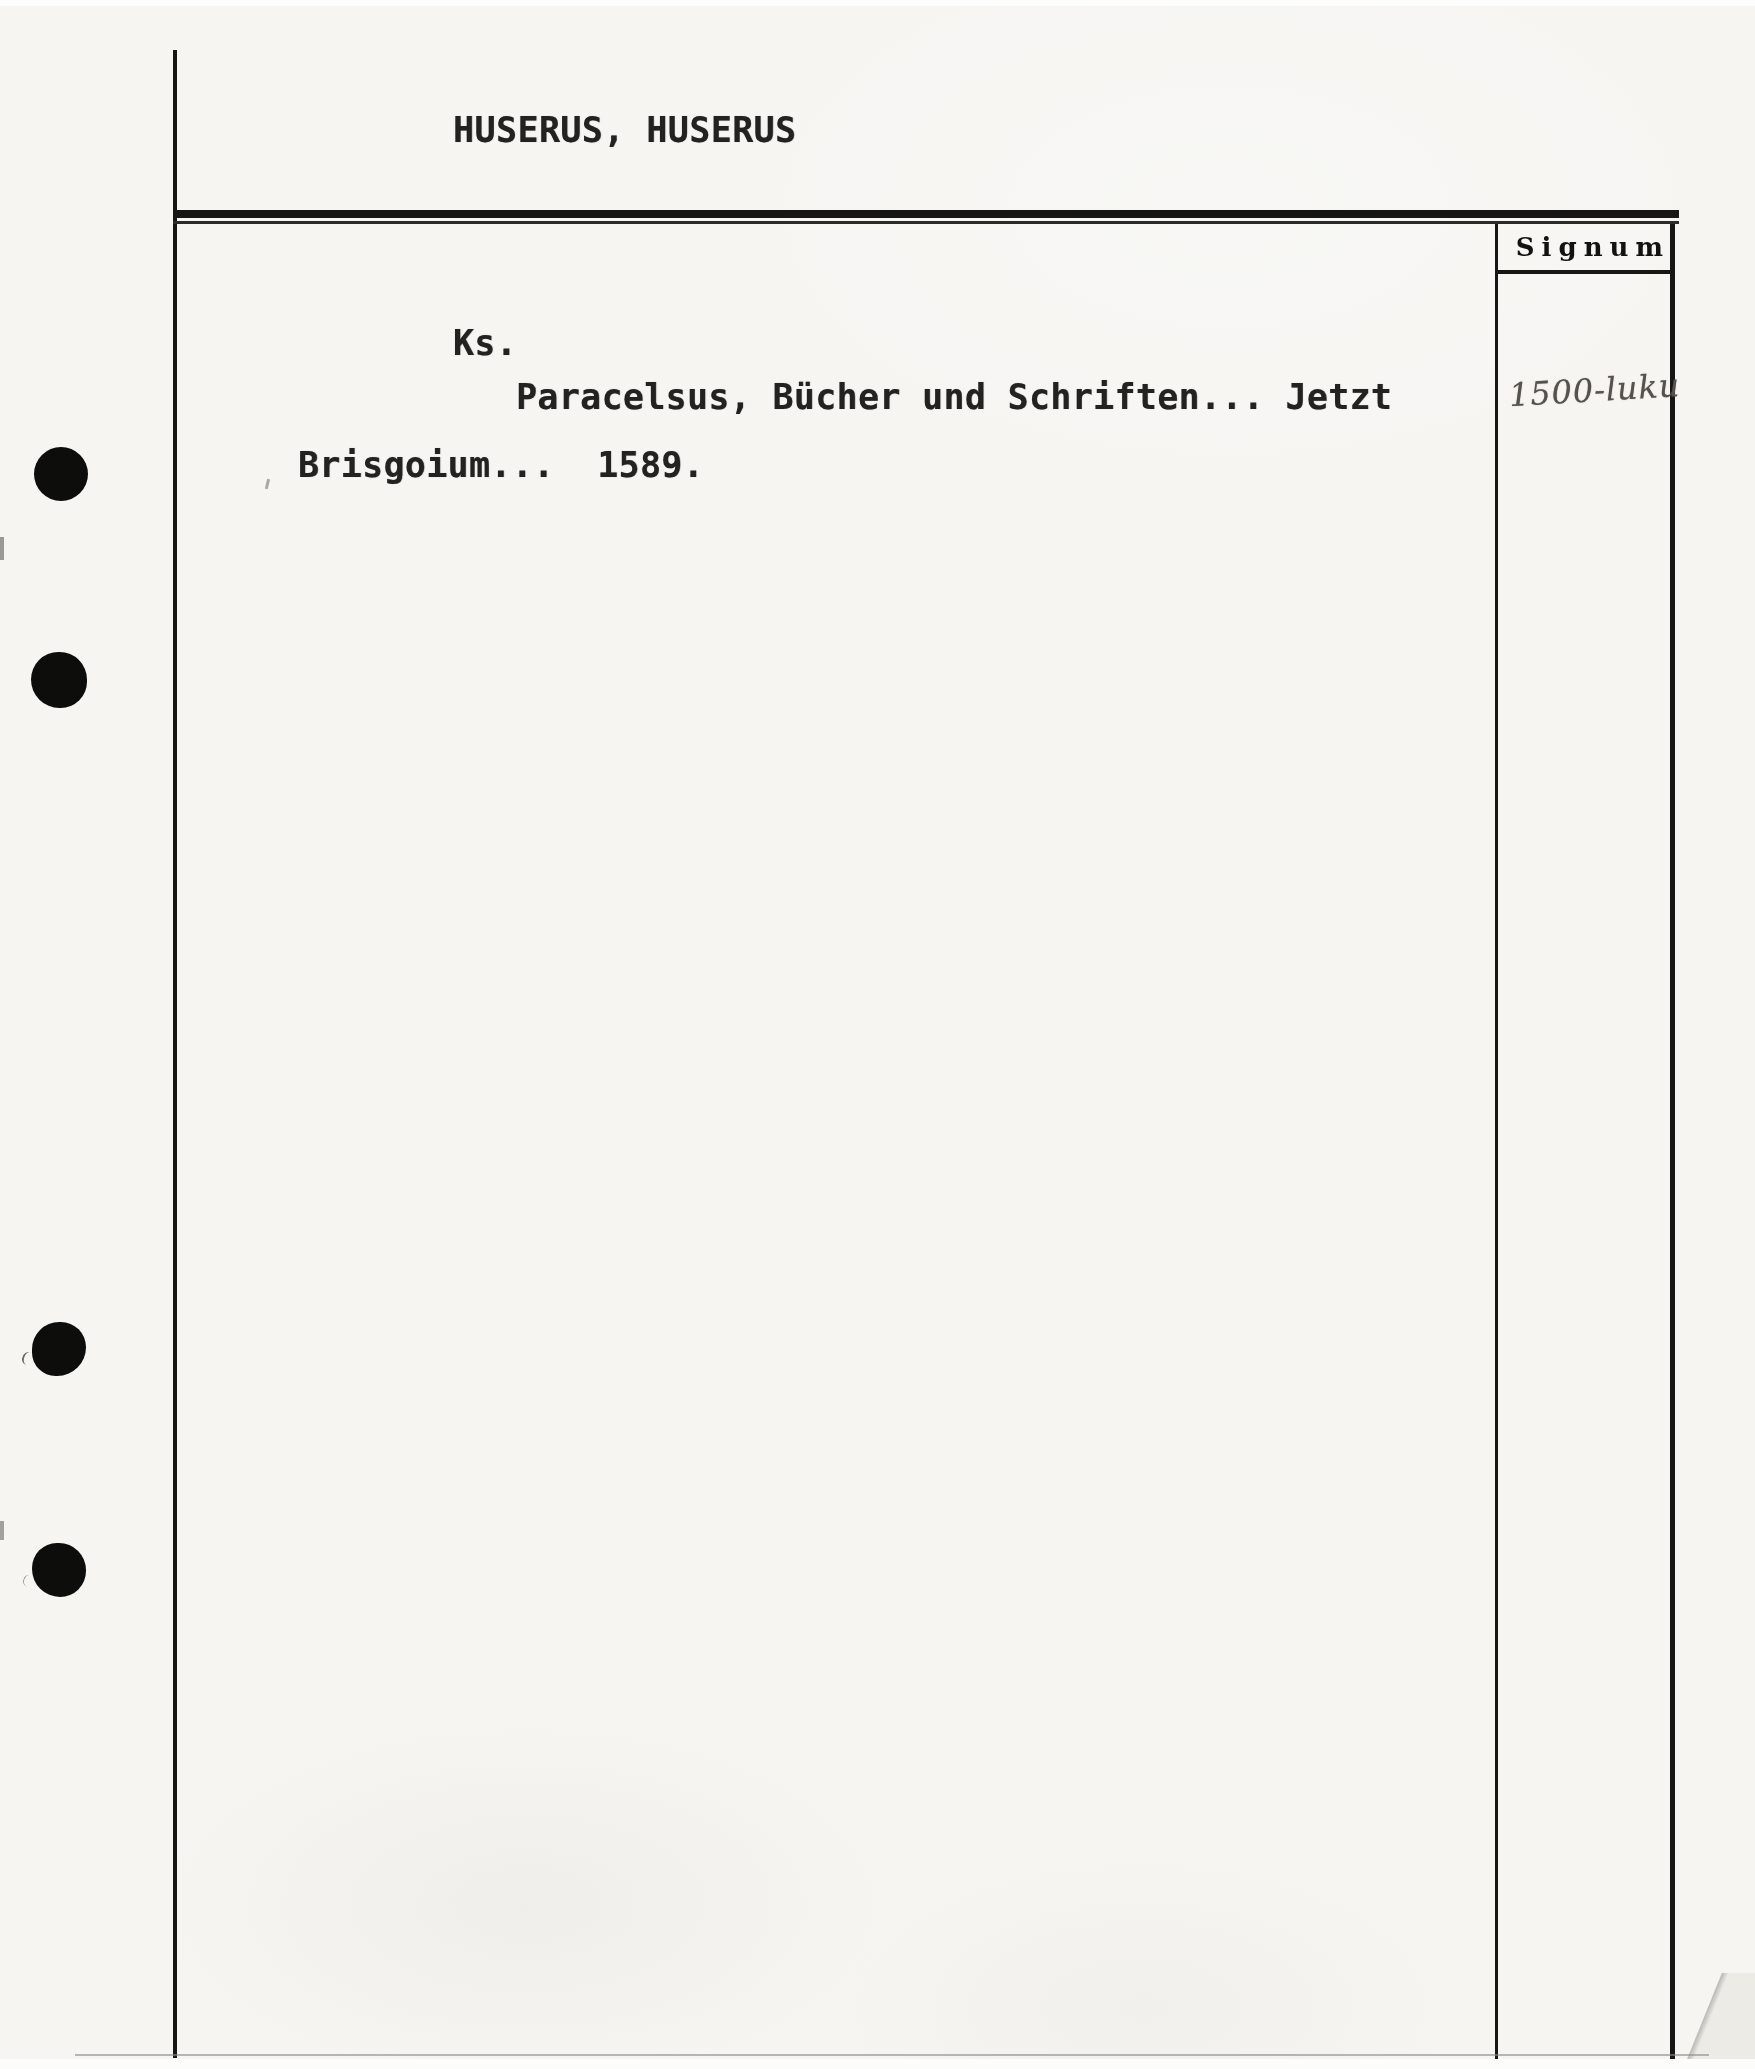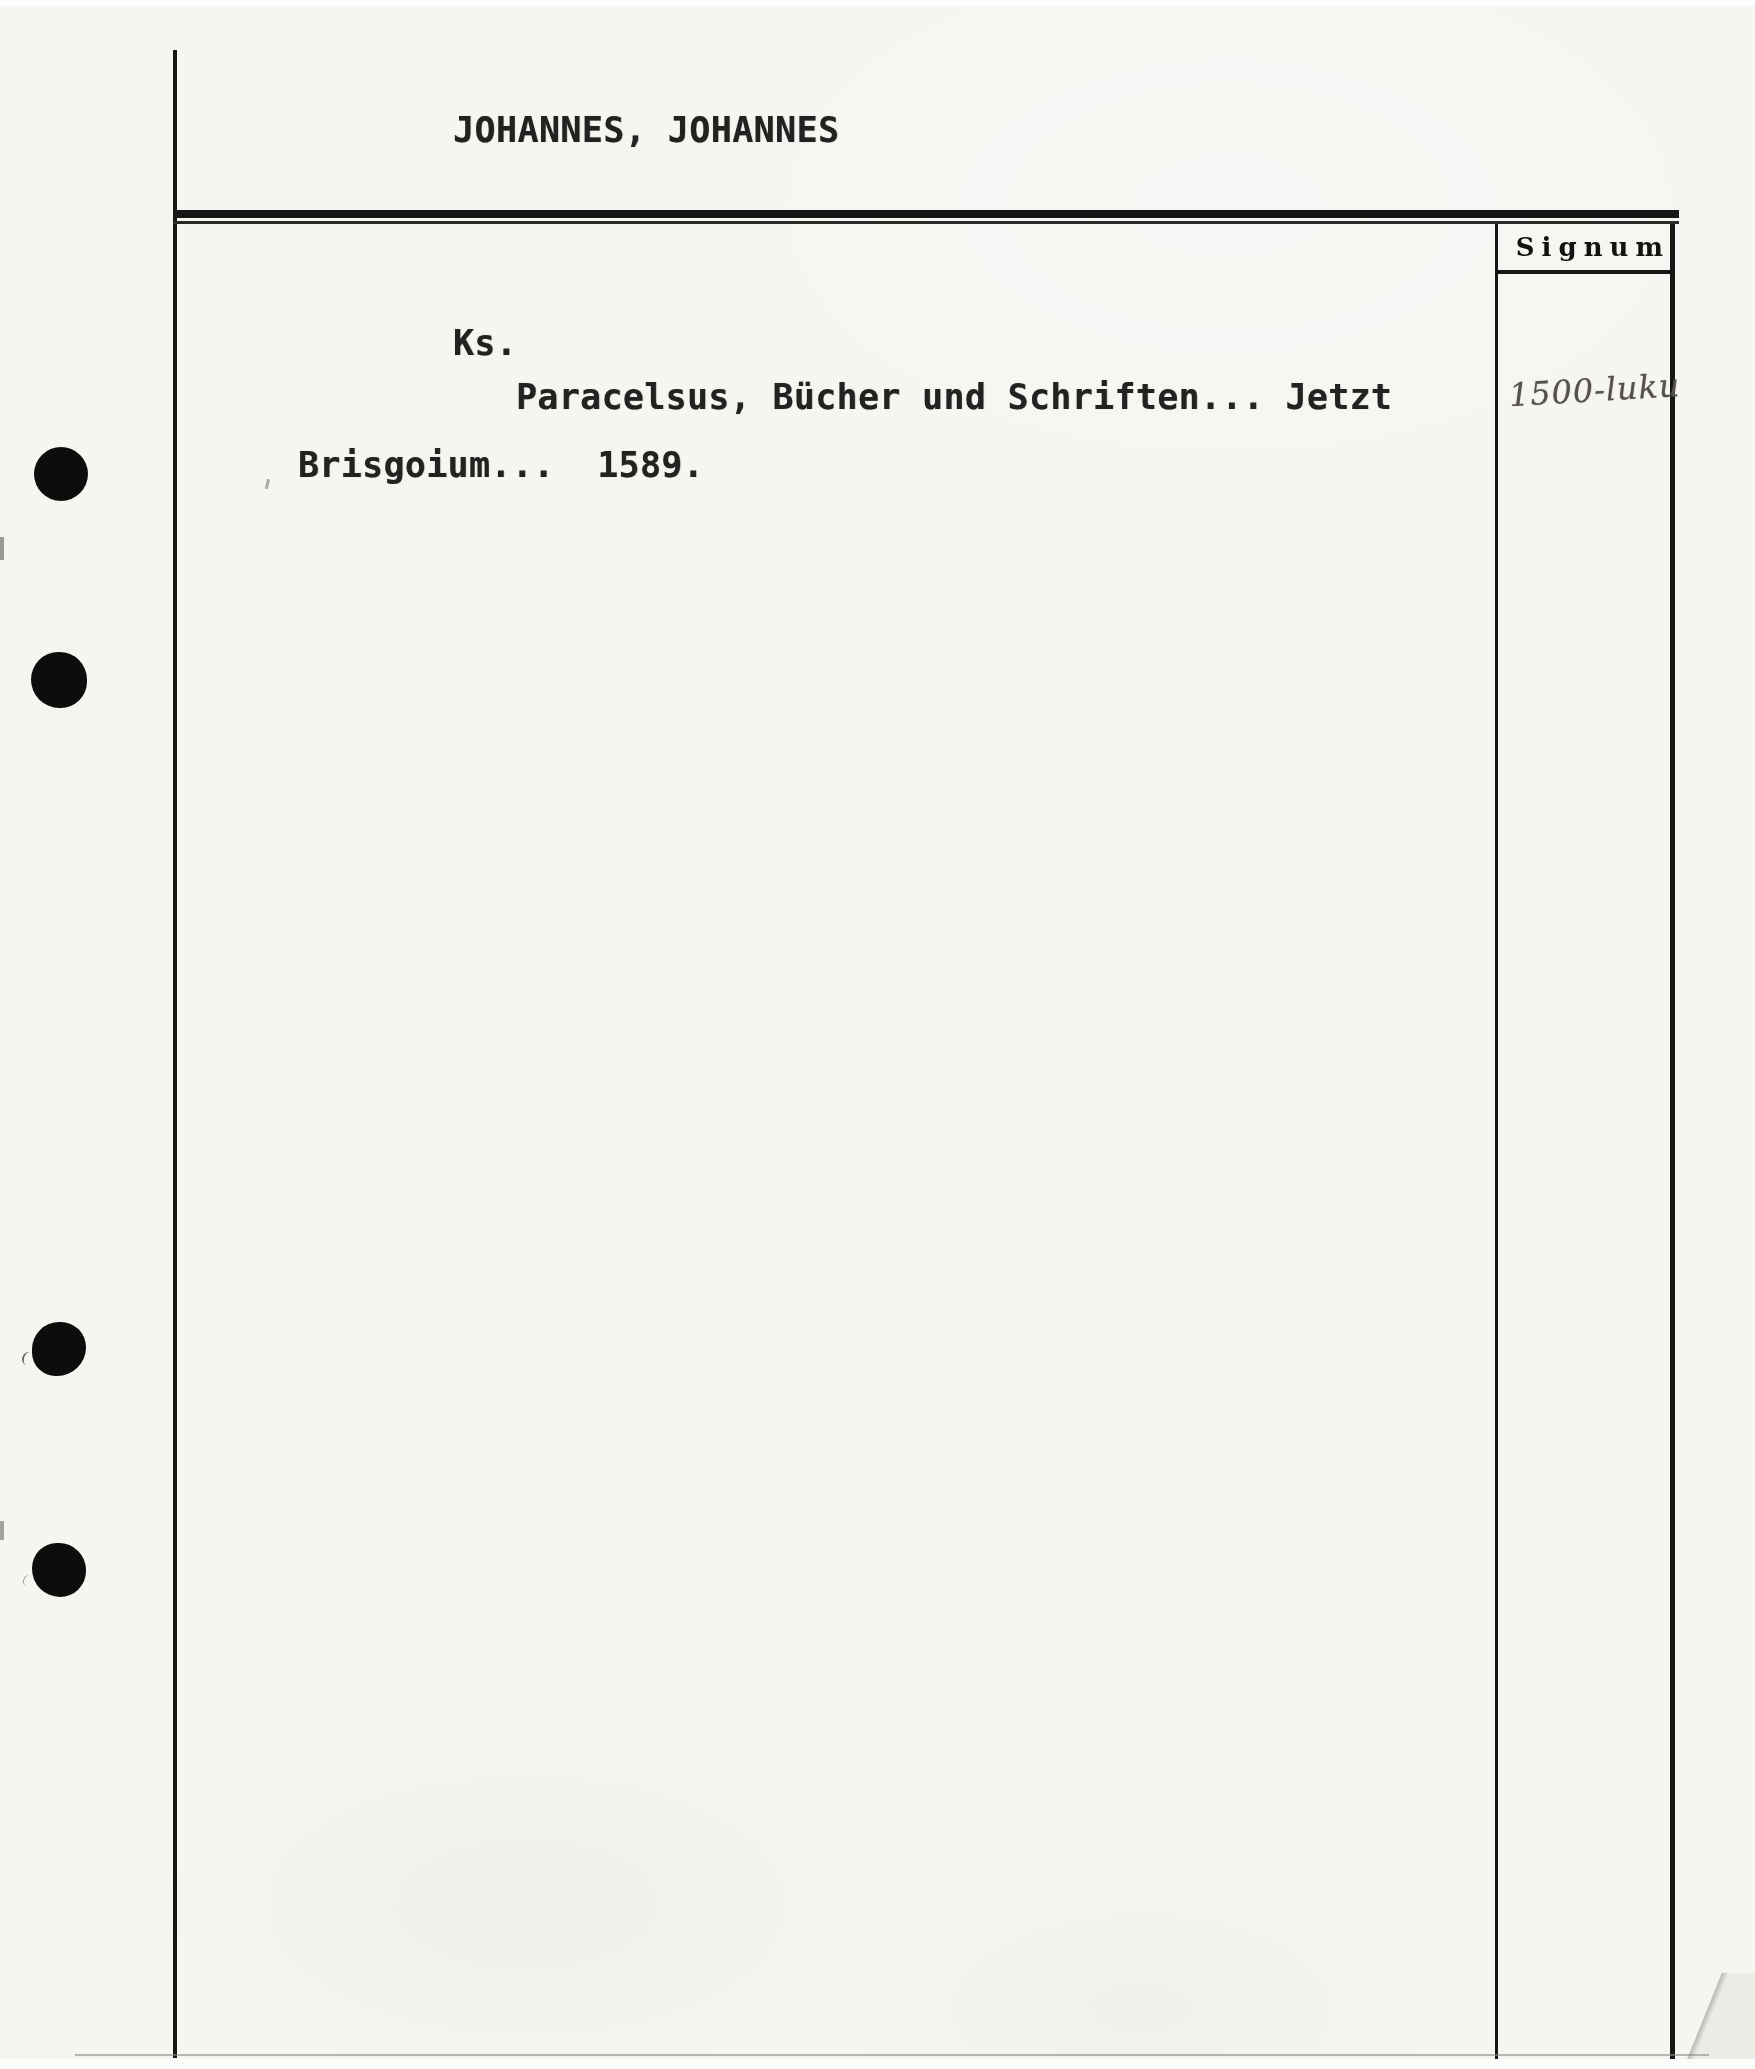--- a/index.html
+++ b/index.html
@@ -100,21 +100,21 @@
     background:linear-gradient(112deg, rgba(0,0,0,0) 46%, rgba(120,118,112,.45) 47%, #edebe6 52%);
   }
 </style>
 </head>
 <body>
 
 <div class="page">
 
   <div class="edge-strip-top"></div>
 
-  <div class="heading">JOHANNES, JOHANNES</div>
+  <div class="heading">HUSERUS, HUSERUS</div>
 
   <div class="rule rule-left-vertical"></div>
   <div class="rule rule-top-thick"></div>
   <div class="rule rule-top-thin"></div>
 
   <div class="typeline tl-1">Ks.</div>
   <div class="typeline tl-2">Paracelsus, Bücher und Schriften... Jetzt</div>
   <div class="typeline tl-4">Brisgoium...  1589.</div>
 
   <div class="signum-column">

